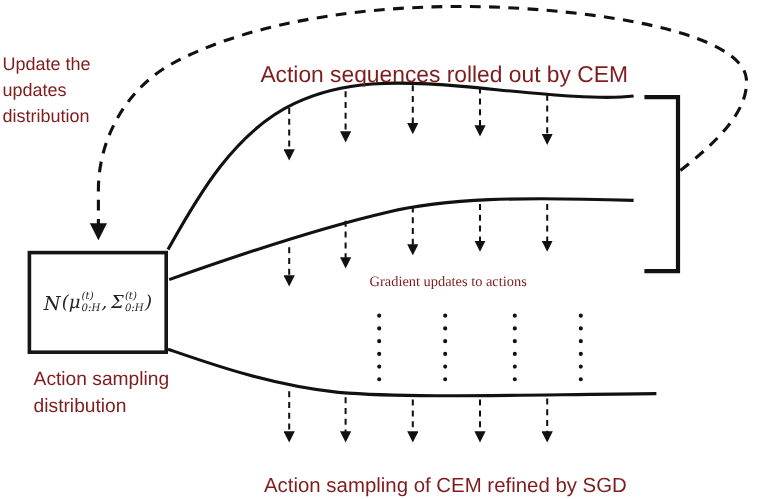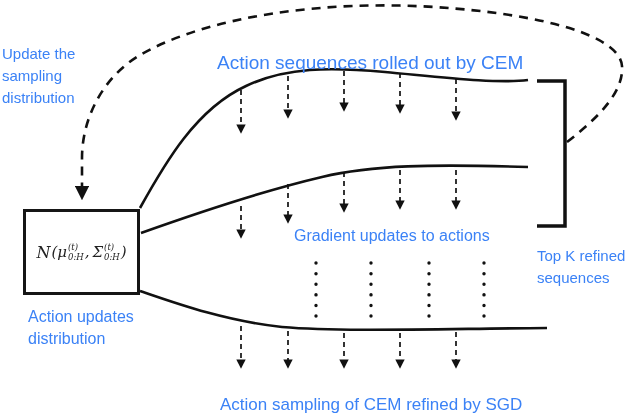--- a/index.html
+++ b/index.html
@@ -1,24 +1,24 @@
 <!DOCTYPE html>
 <html><head>
 <meta charset="utf-8">
 <style>
   html,body { margin:0; padding:0; background:#fff; }
   .stage {
     position:relative; width:640px; height:416px; background:#ffffff;
     font-family:"Liberation Sans", sans-serif; color:#111; overflow:hidden;
   }
   .layer { position:absolute; left:0; top:0; width:640px; height:416px; }
-  .label { position:absolute; color:#3b82f6; white-space:nowrap; }
+  .label { position:absolute; color:#7f1d1d; white-space:nowrap; }
   .lbl-update      { left:2px;   top:43px;  font-size:15px; line-height:22px; }
   .lbl-cem         { left:217px; top:52px;  font-size:19px; }
-  .lbl-gradient    { left:294px; top:227px; font-size:16px; }
+  .lbl-gradient    { left:308px; top:227px; font-size:12px;font-family:Liberation Serif, serif; }
   .lbl-topk        { left:537px; top:245px; font-size:15px; line-height:22px; }
   .lbl-sampling    { left:28px;  top:306px; font-size:16px; line-height:22px; }
   .lbl-sgd         { left:220px; top:395px; font-size:17px; }
   .dist-box {
     position:absolute; left:23px; top:209px; width:111px; height:80px;
     border:3px solid #161616; background:#ffffff;
     display:flex; align-items:center; justify-content:center;
   }
   .math {
     font-family:"DejaVu Serif", serif; font-style:italic; font-size:15px;
@@ -97,33 +97,29 @@
         <span class="stack">
           <span>(t)</span>
           <span>0:H</span>
         </span>
         <span>)</span>
     </span>
   </div>
 
   <div class="label lbl-update">
     <div>Update the</div>
-    <div>sampling</div>
+    <div>updates</div>
     <div>distribution</div>
   </div>
 
   <div class="label lbl-cem">Action sequences rolled out by CEM</div>
 
   <div class="label lbl-gradient">Gradient updates to actions</div>
 
-  <div class="label lbl-topk">
-    <div>Top K refined</div>
-    <div>sequences</div>
-  </div>
 
   <div class="label lbl-sampling">
-    <div>Action updates</div>
+    <div>Action sampling</div>
     <div>distribution</div>
   </div>
 
   <div class="label lbl-sgd">Action sampling of CEM refined by SGD</div>
 
 </div>
 
 </body></html>

